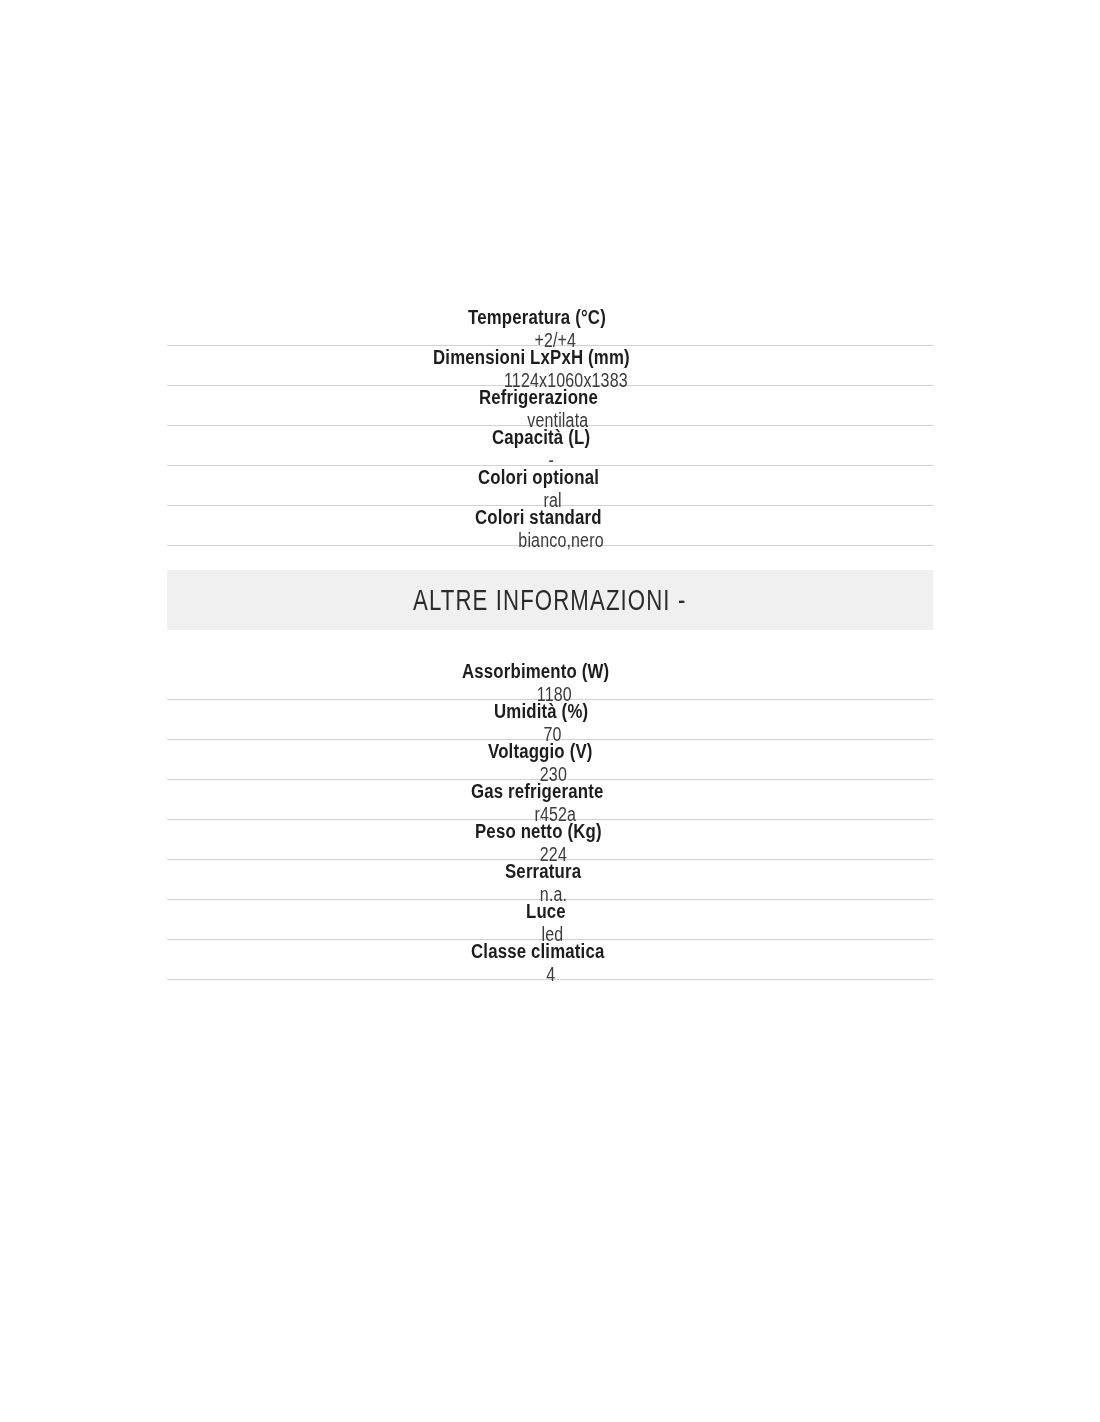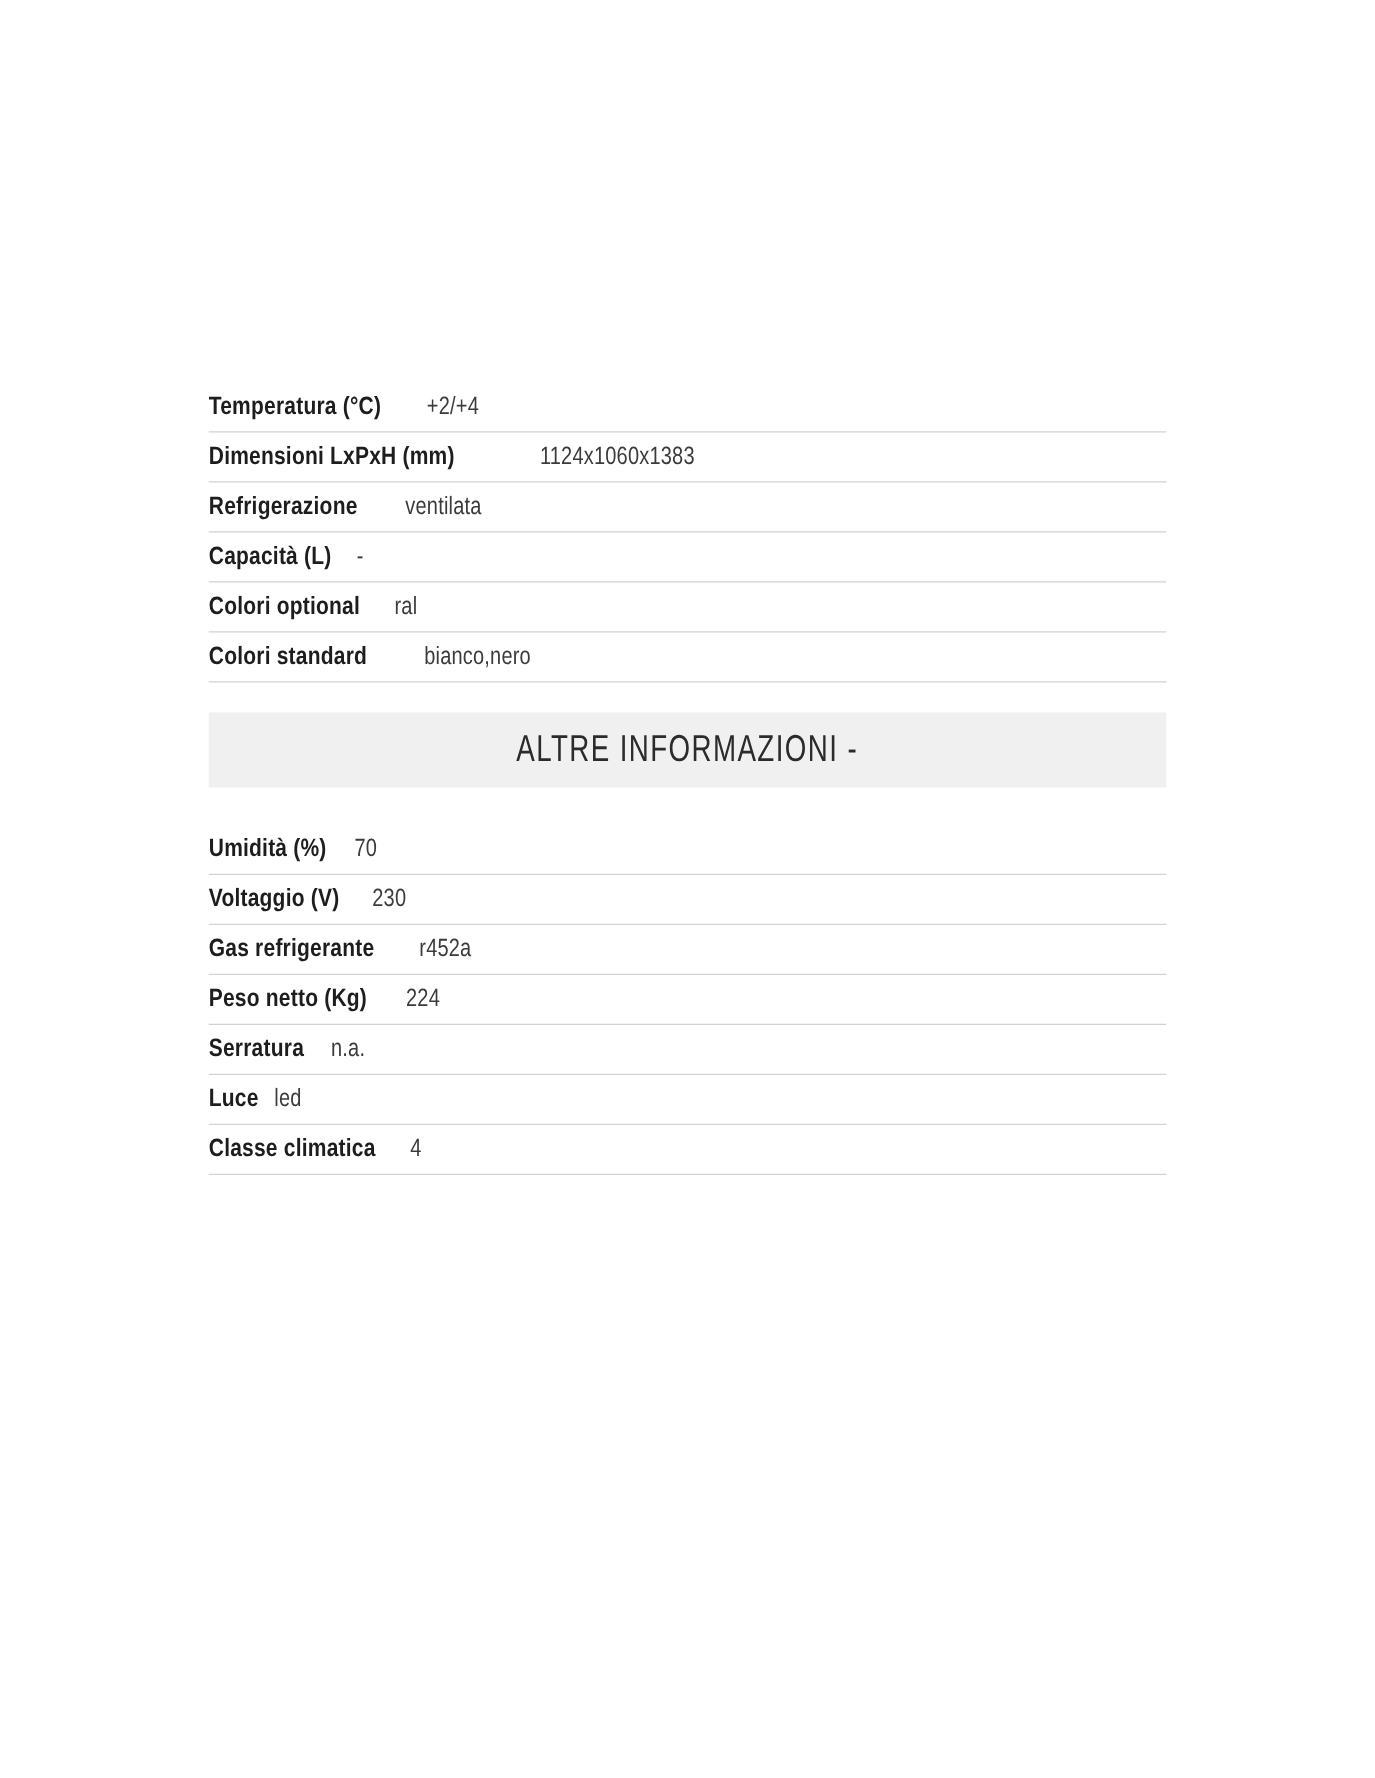--- a/index.html
+++ b/index.html
@@ -23,20 +23,21 @@
     width:766px;
   }
   .spec-table{width:100%;}
   .spec-row{
     height:40px;
     display:flex;
     align-items:center;
     border-bottom:1px solid var(--border);
     overflow:visible;
     white-space:nowrap;
+    flex-direction:column;
   }
   .spec-label{
     font-size:20px;
     font-weight:700;
     color:var(--label-text);
     display:inline-block;
     transform:scaleX(0.84);
     transform-origin:0 50%;
     letter-spacing:0.2px;
   }
@@ -102,20 +103,24 @@
       <span class="spec-value">bianco,nero</span>
     </div>
   </div>
 
   <div class="section-banner">
     <span class="section-banner-title">ALTRE INFORMAZIONI -</span>
   </div>
 
   <div class="spec-table second">
     <div class="spec-row">
+      <span class="spec-label">Assorbimento (W)</span>
+      <span class="spec-value">1180</span>
+    </div>
+    <div class="spec-row">
       <span class="spec-label">Umidità (%)</span>
       <span class="spec-value">70</span>
     </div>
     <div class="spec-row">
       <span class="spec-label">Voltaggio (V)</span>
       <span class="spec-value">230</span>
     </div>
     <div class="spec-row">
       <span class="spec-label">Gas refrigerante</span>
       <span class="spec-value">r452a</span>

